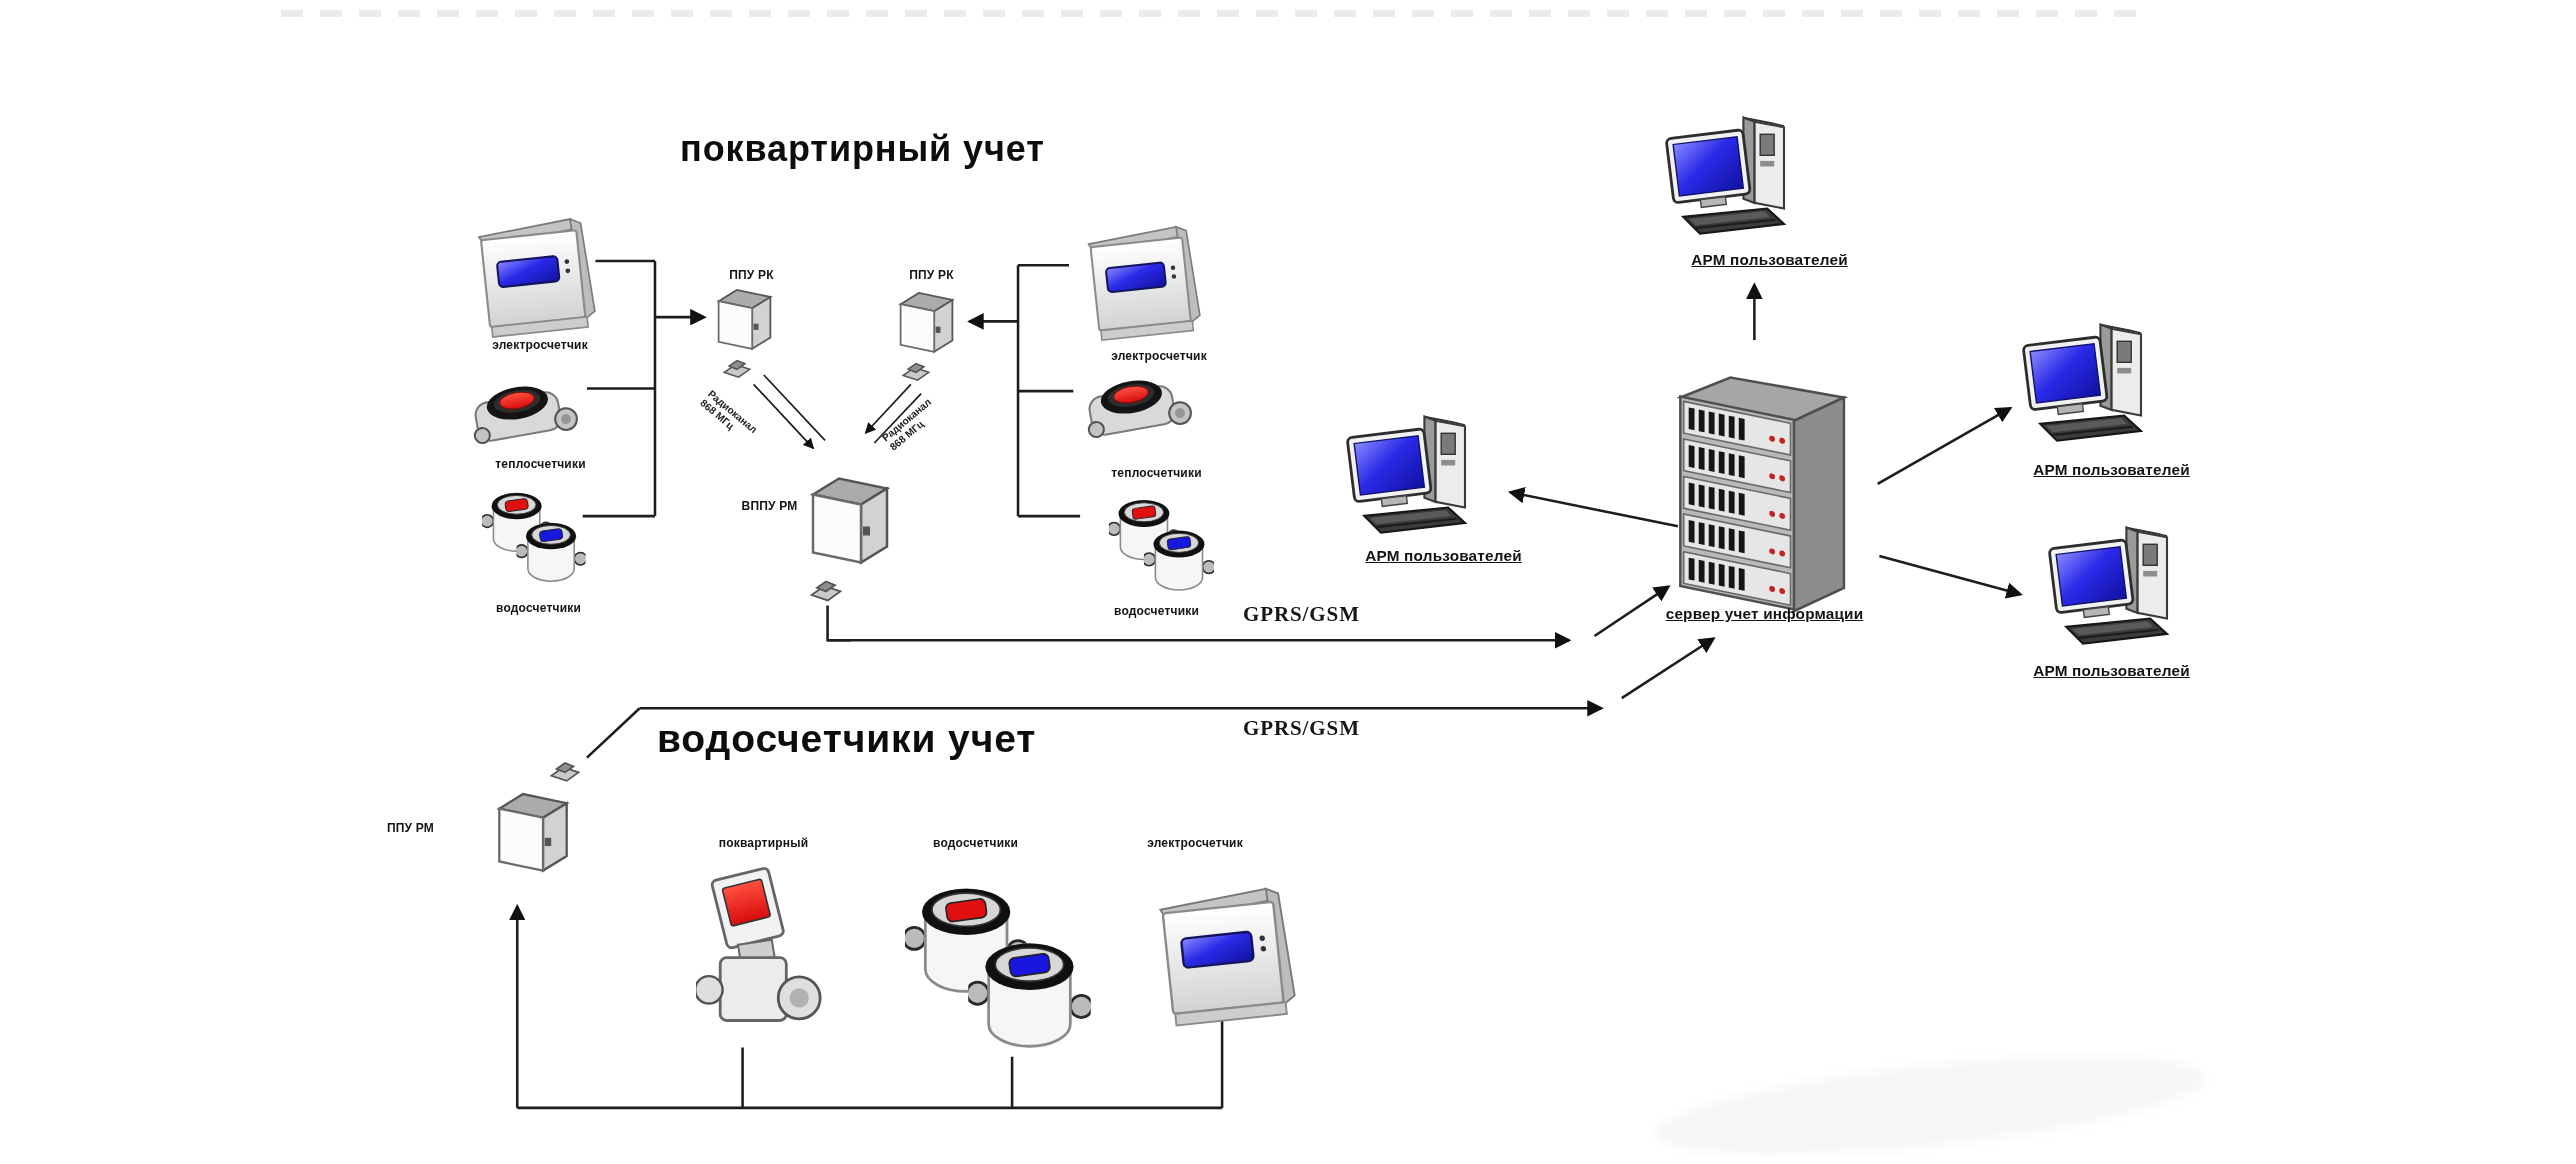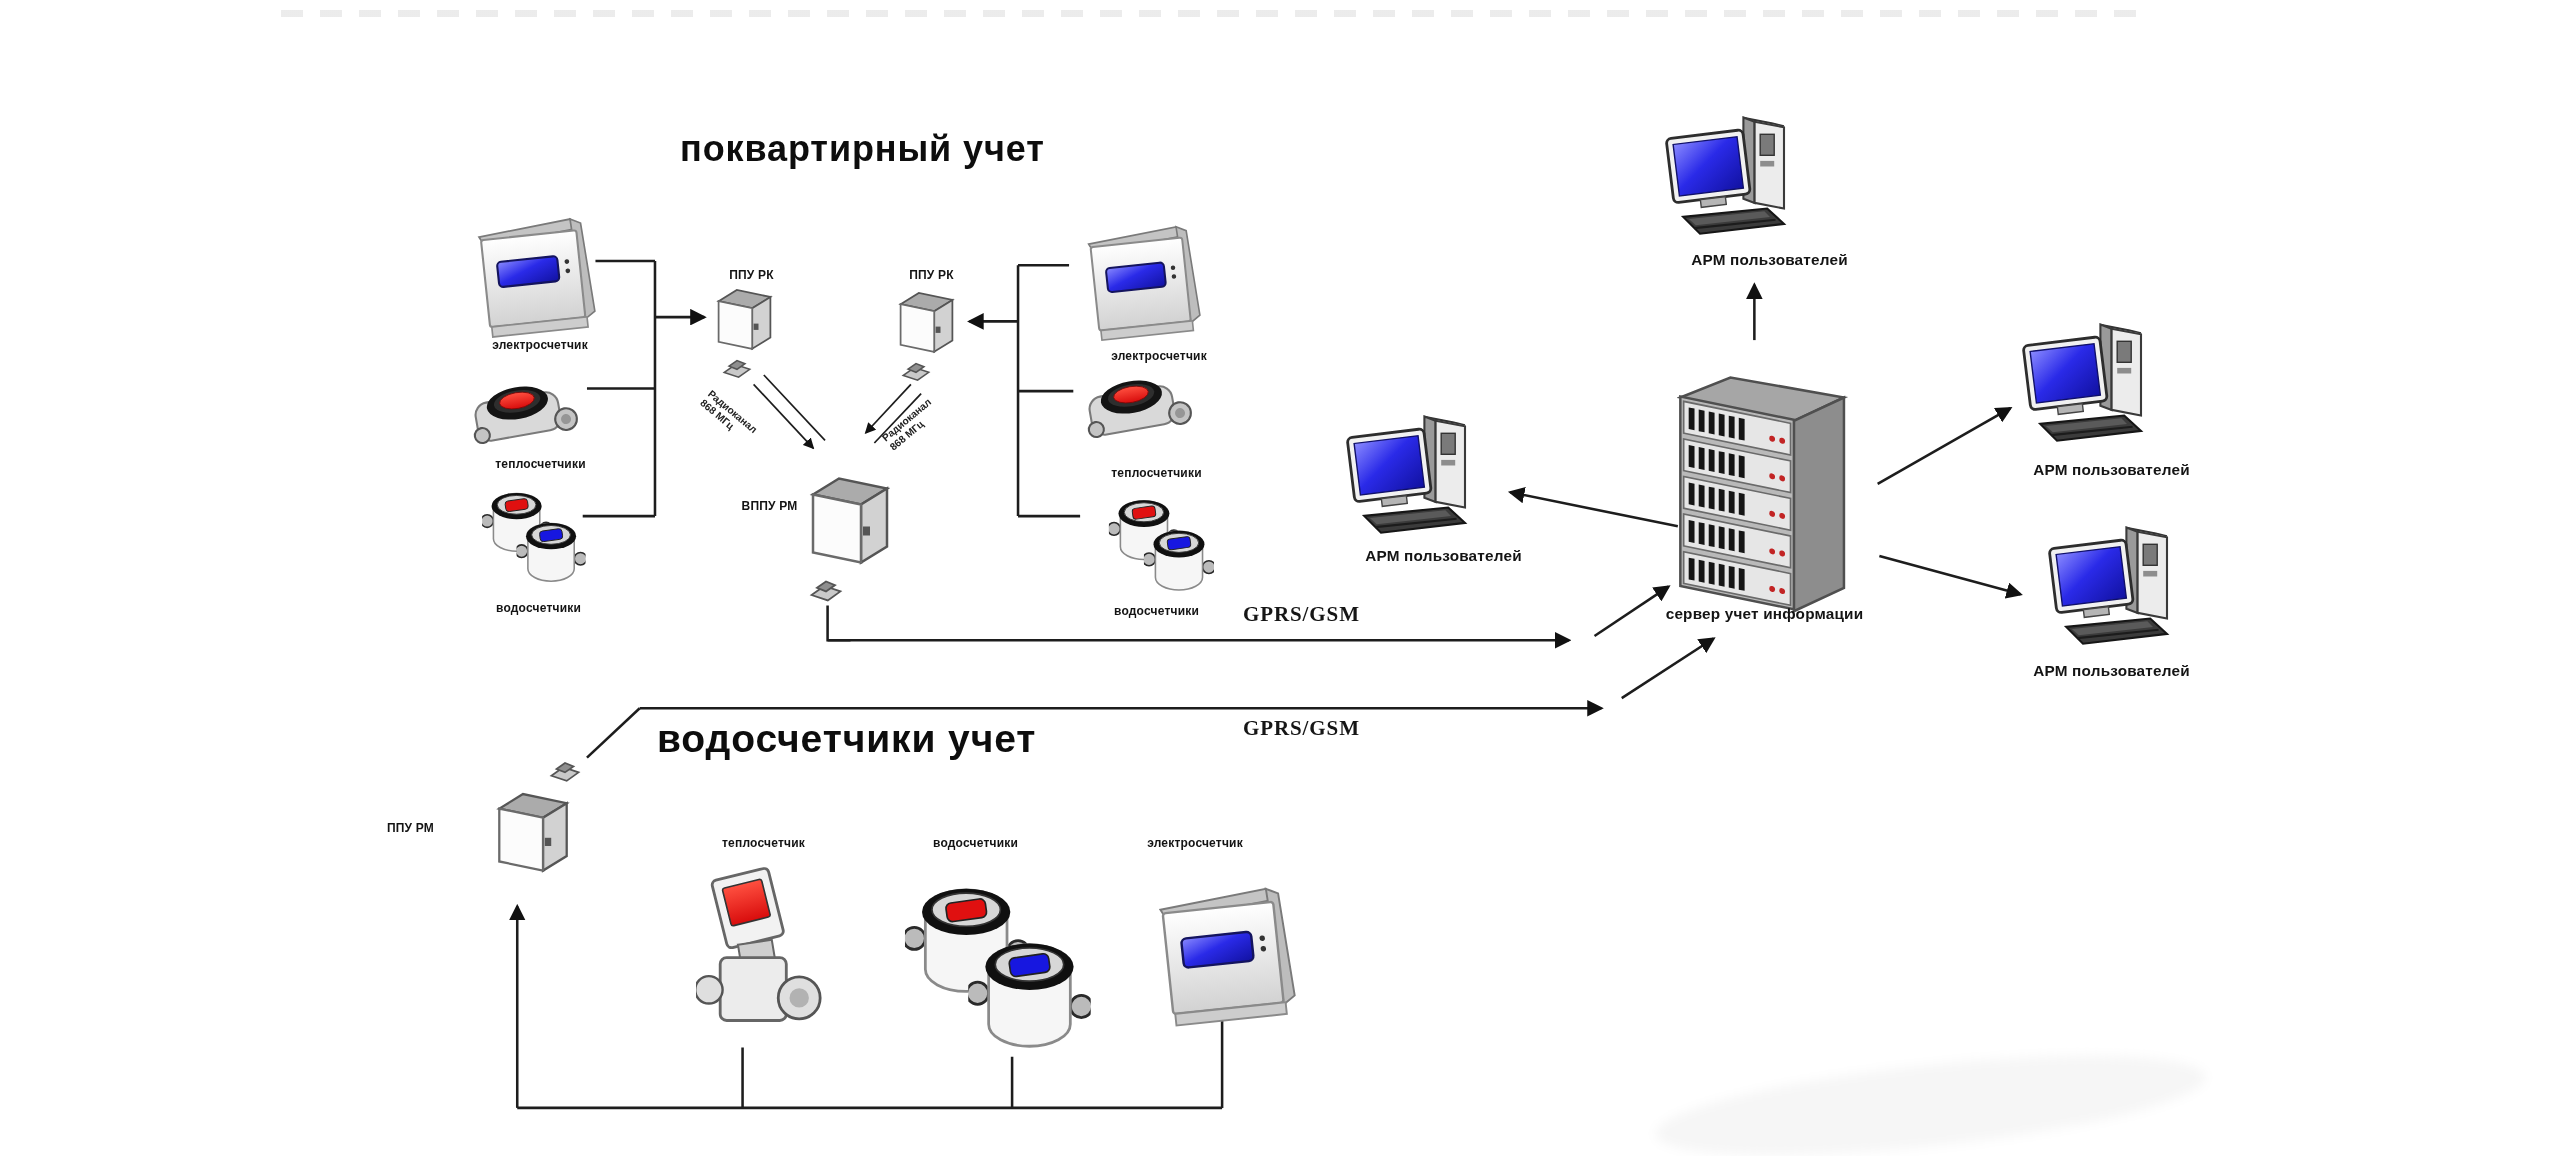--- a/index.html
+++ b/index.html
@@ -1,21 +1,21 @@
 <!DOCTYPE html>
 <html style="font-size:13.6px"><head>
 <meta charset="utf-8">
 <style>
   html,body{margin:0;padding:0;background:#fff;}
   #canvas{position:relative;width:2576px;height:1156px;background:#ffffff;overflow:hidden;
           font-family:"Liberation Sans",sans-serif;}
   .abs{position:absolute;}
   .lbl{position:absolute;font-weight:bold;color:#141414;text-align:center;
        font-size:12px;line-height:1.1;letter-spacing:0.2px;}
-  .lbl-md{font-size:15.3px;}
+  .lbl-md{font-size:15.3px;text-decoration:underline;}
   .title{position:absolute;font-weight:bold;color:#0d0d0d;white-space:nowrap;}
   #title-apartment{left:680px;top:128px;font-size:36px;letter-spacing:0.9px;}
   #title-building{left:657px;top:717px;font-size:39px;letter-spacing:0.9px;}
   .gprs{position:absolute;font-family:"Liberation Serif",serif;font-weight:bold;
         font-size:21px;color:#161616;letter-spacing:0.9px;}
   .radio-lbl{position:absolute;font-size:10.2px;font-weight:bold;color:#222;
              width:66px;line-height:1.15;transform-origin:0 0;}
   .dev{position:absolute;}
   #top-dashes{position:absolute;left:281px;top:10.2px;width:1862px;height:6.8px;opacity:.55;
      background:repeating-linear-gradient(90deg,#dcdcdc 0 22px,transparent 22px 39px);}
@@ -292,21 +292,21 @@
   <div class="lbl lbl-md" style="left:2005px;top:663px;width:213px">АРМ пользователей</div>
 
   <div class="lbl" style="left:370px;top:822px;width:81px">ППУ РМ</div>
   <svg class="dev" style="left:492px;top:776px;width:82px;height:109px" viewBox="0 0 90 100">
       <use href="#box3d"></use>
     </svg>
   <svg class="dev" style="left:548px;top:757px;width:34px;height:29px" viewBox="0 0 40 34">
       <use href="#antenna"></use>
     </svg>
 
-  <div class="lbl" style="left:702px;top:837px;width:123px">теплосчетчик</div>
+  <div class="lbl" style="left:702px;top:837px;width:123px">поквартирный</div>
   <svg class="dev" style="left:696px;top:866px;width:129px;height:180px" viewBox="0 0 160 220">
       <use href="#heatmeter2"></use>
     </svg>
 
   <div class="lbl" style="left:914px;top:837px;width:123px">водосчетчики</div>
   <svg class="dev" style="left:886px;top:857px;width:211px;height:236px" viewBox="0 0 200 220">
     <use href="#watermeter" x="18" y="0" width="116" height="136" style="color:#e01010"></use>
     <use href="#watermeter" x="78" y="52" width="116" height="136" style="color:#1717e0"></use>
   </svg>
 

